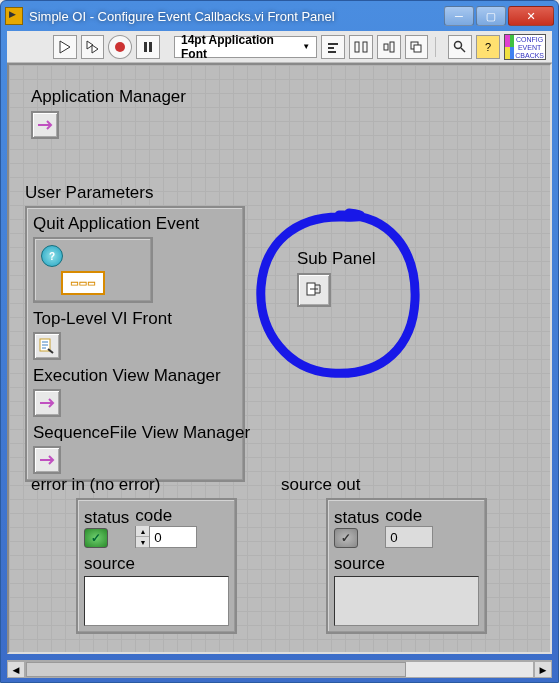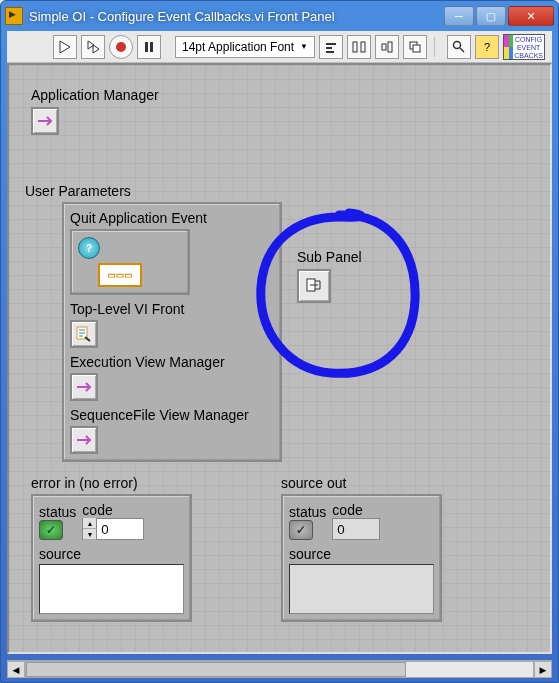--- a/index.html
+++ b/index.html
@@ -93,21 +93,21 @@
     }
     .tbtn svg { width: 14px; height: 14px; }
     .font-sel {
       height: 22px;
       border: 1px solid #999;
       background: #fff;
       padding: 0 6px;
       display: flex;
       align-items: center;
       cursor: pointer;
-      gap: 6px;
+      font-weight: bold;
     }
     .font-sel .dd { font-size: 8px; }
     .toolbar-badge {
       width: 42px; height: 26px;
       border: 1px solid #555;
       background: #fff;
       display: flex;
       font-size: 7px;
       line-height: 8px;
     }
@@ -121,37 +121,37 @@
       flex: 1;
       margin: 0 6px 6px 6px;
       border: 2px inset #ddd;
       background: #bcbcbc;
       background-image:
         repeating-linear-gradient(#b2b2b2 0 1px, transparent 1px 14px),
         repeating-linear-gradient(90deg, #b2b2b2 0 1px, transparent 1px 14px);
       position: relative;
       overflow: auto;
     }
-    .label { font-size: 14px; color: #000; white-space: nowrap; }
+    .label { font-size: 17px; color: #000; white-space: nowrap; }
     .cluster {
       background: #b0b0b0;
       border: 2px solid #8a8a8a;
       box-shadow: inset -1px -1px 0 #999, inset 1px 1px 0 #d4d4d4;
       padding: 6px;
     }
     .refnum-box {
       width: 28px; height: 28px;
       background: #e8e8e8;
       border: 2px solid #888;
       box-shadow: inset 1px 1px 0 #fff, inset -1px -1px 0 #aaa;
       display: flex; align-items: center; justify-content: center;
     }
     .refnum-box svg { width: 18px; height: 18px; }
     .err-group {
-      display: flex; flex-direction: column;
+      display: flex; flex-direction: column; margin-left: 45px;
     }
     .err-row { display: flex; gap: 6px; align-items: flex-end; }
     .status-led {
       width: 24px; height: 20px;
       border: 1px solid #555;
       border-radius: 3px;
       background: radial-gradient(#6fd06f, #2a8a2a);
       display: flex; align-items:center; justify-content:center;
       color: #063; font-weight: bold;
     }
@@ -307,21 +307,21 @@
       <div class="refnum-box" style="margin-top:4px;">
         <svg viewBox="0 0 18 18">
             <path d="M2 9 L14 9 M11 5 L15 9 L11 13" fill="none" stroke="#c050c0" stroke-width="2"></path>
           </svg>
       </div>
     </div>
 
 
     <div class="pos" style="left:16px; top:118px;">
       <div class="label">User Parameters</div>
-      <div class="cluster" style="width:220px; margin-top:3px;margin-left:37px;">
+      <div class="cluster" style="width:220px; margin-top:3px;">
         <div class="label">Quit Application Event</div>
         <div class="cluster" style="margin:3px 0 6px 0; padding:6px; width:120px;">
            <div class="event-circle">?</div>
            <div class="small-icon" style="margin-top:4px; margin-left:20px;">▭▭▭</div>
         </div>
 
         <div class="label">Top-Level VI Front</div>
         <div class="refnum-box" style="margin:3px 0 6px 0;">
           <svg viewBox="0 0 18 18">
               <rect x="2" y="2" width="10" height="12" fill="#fff" stroke="#c8a030"></rect>

